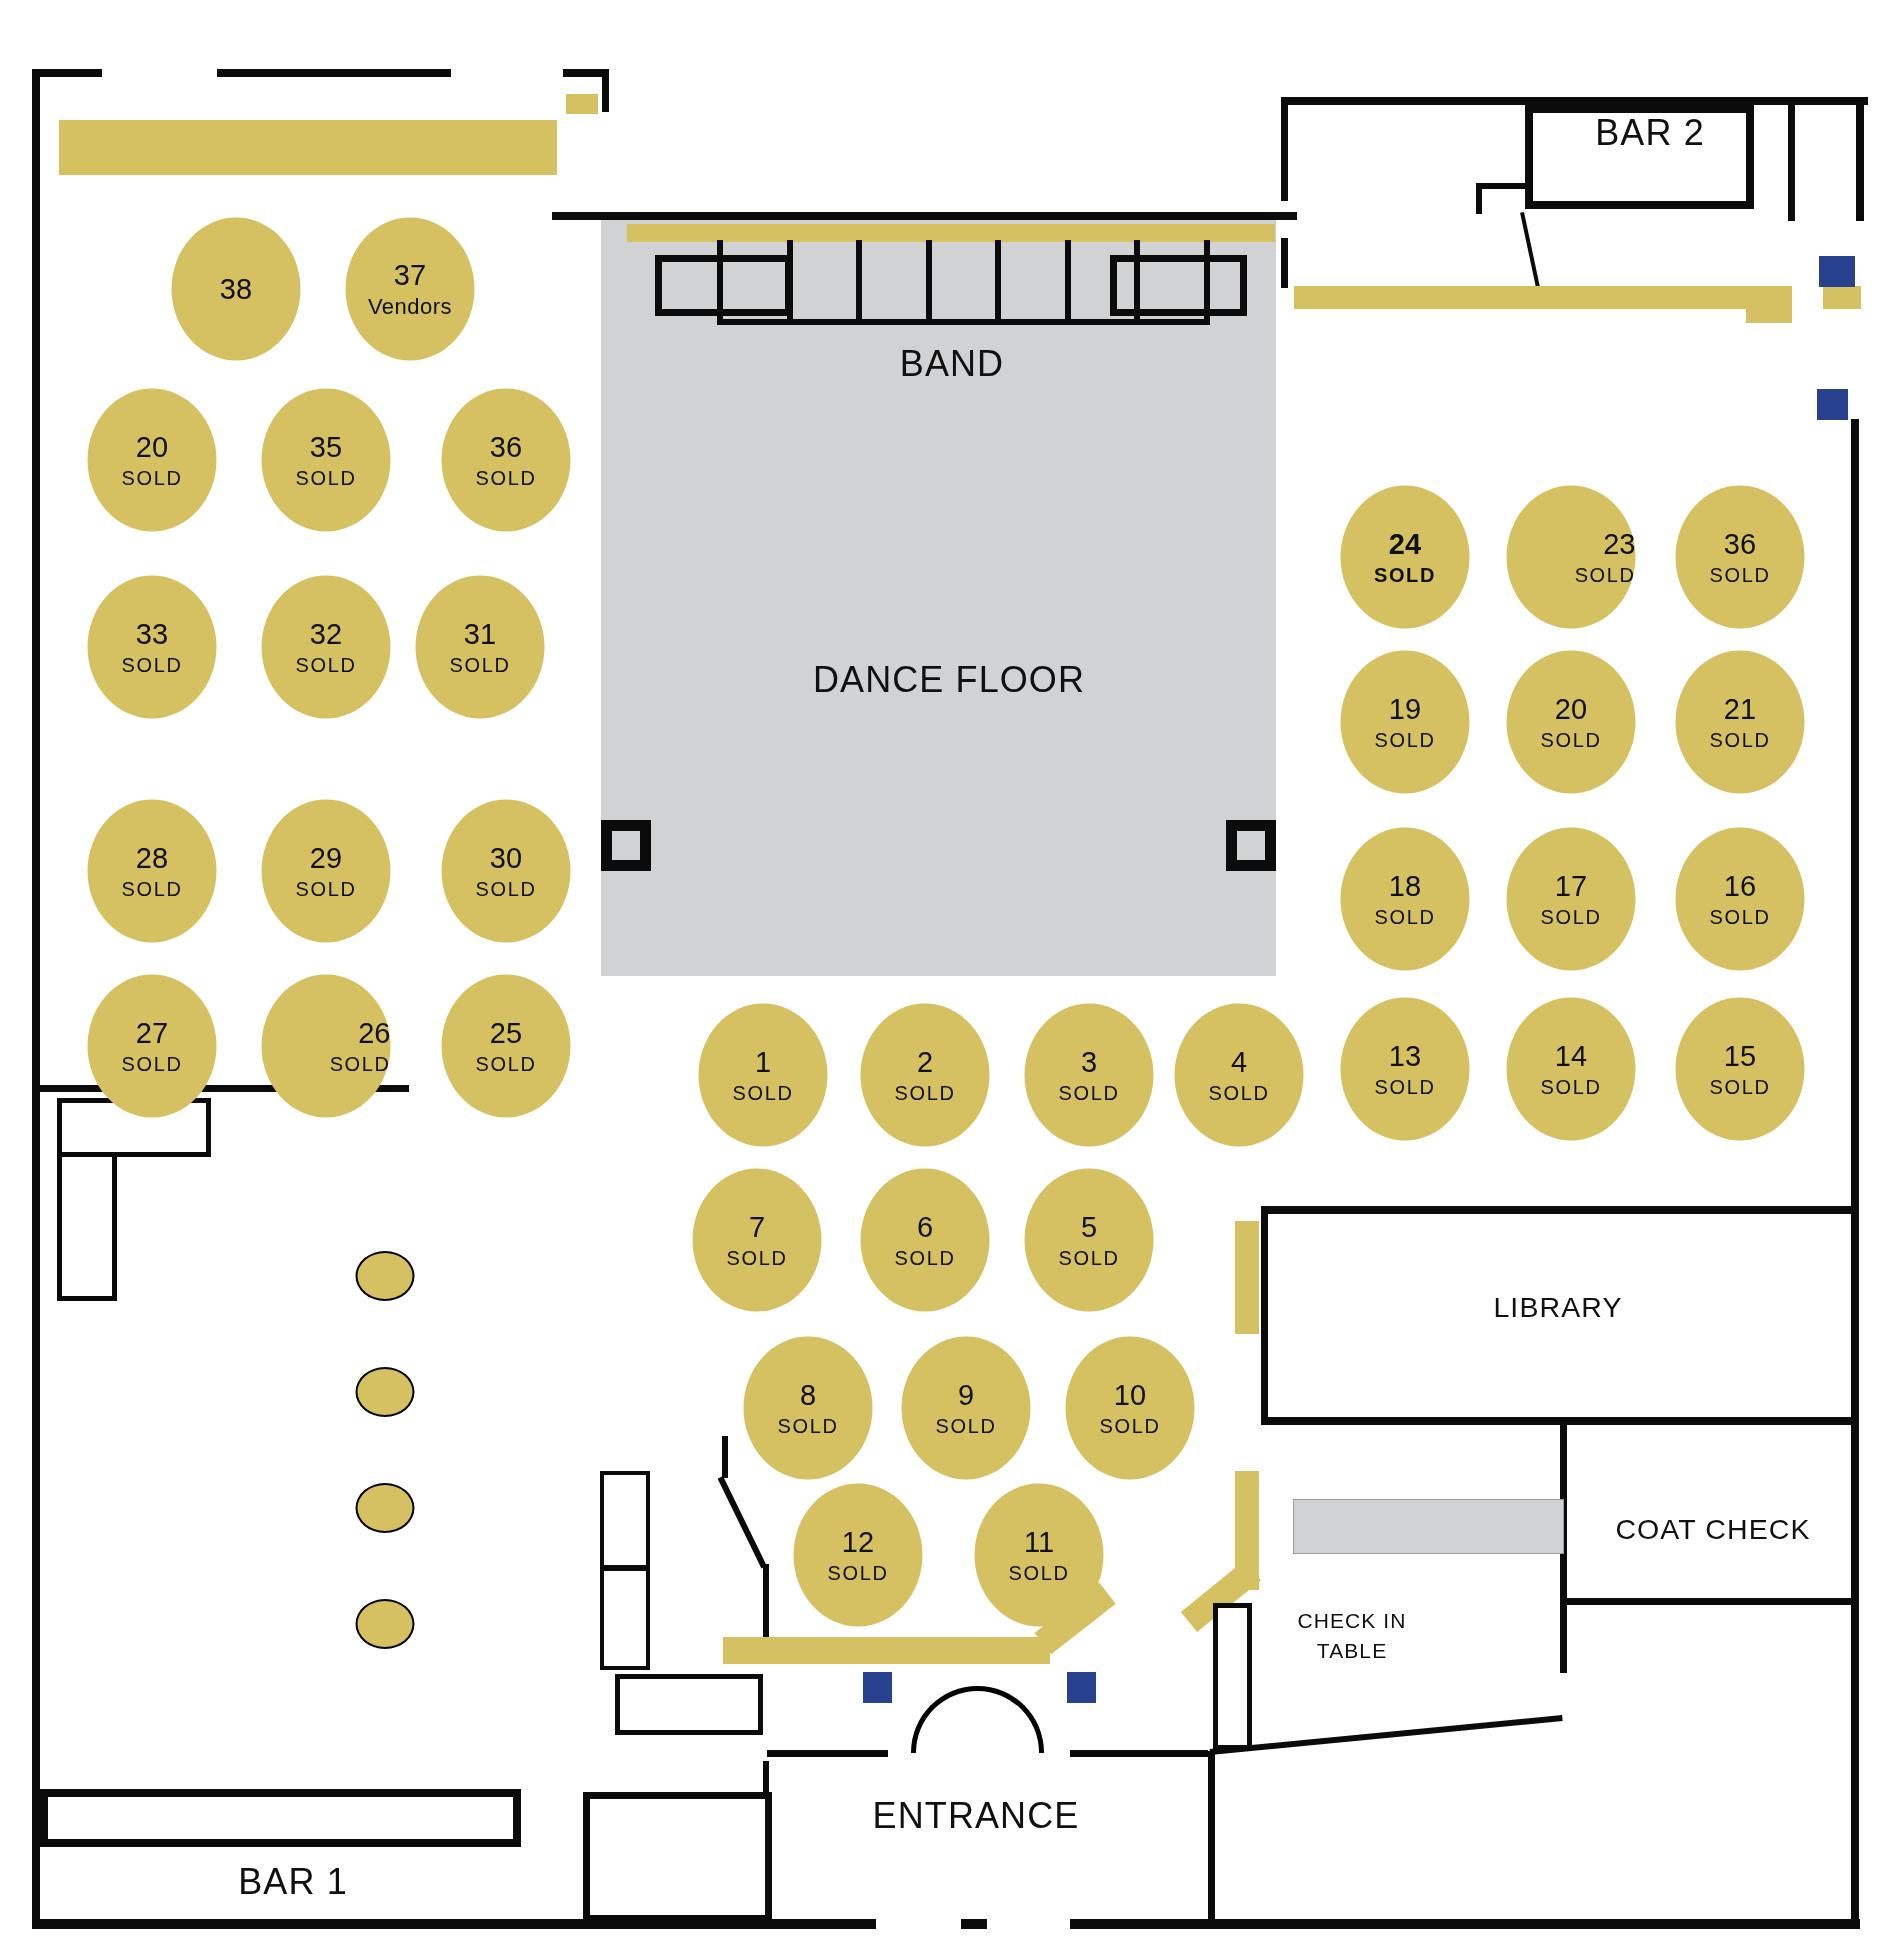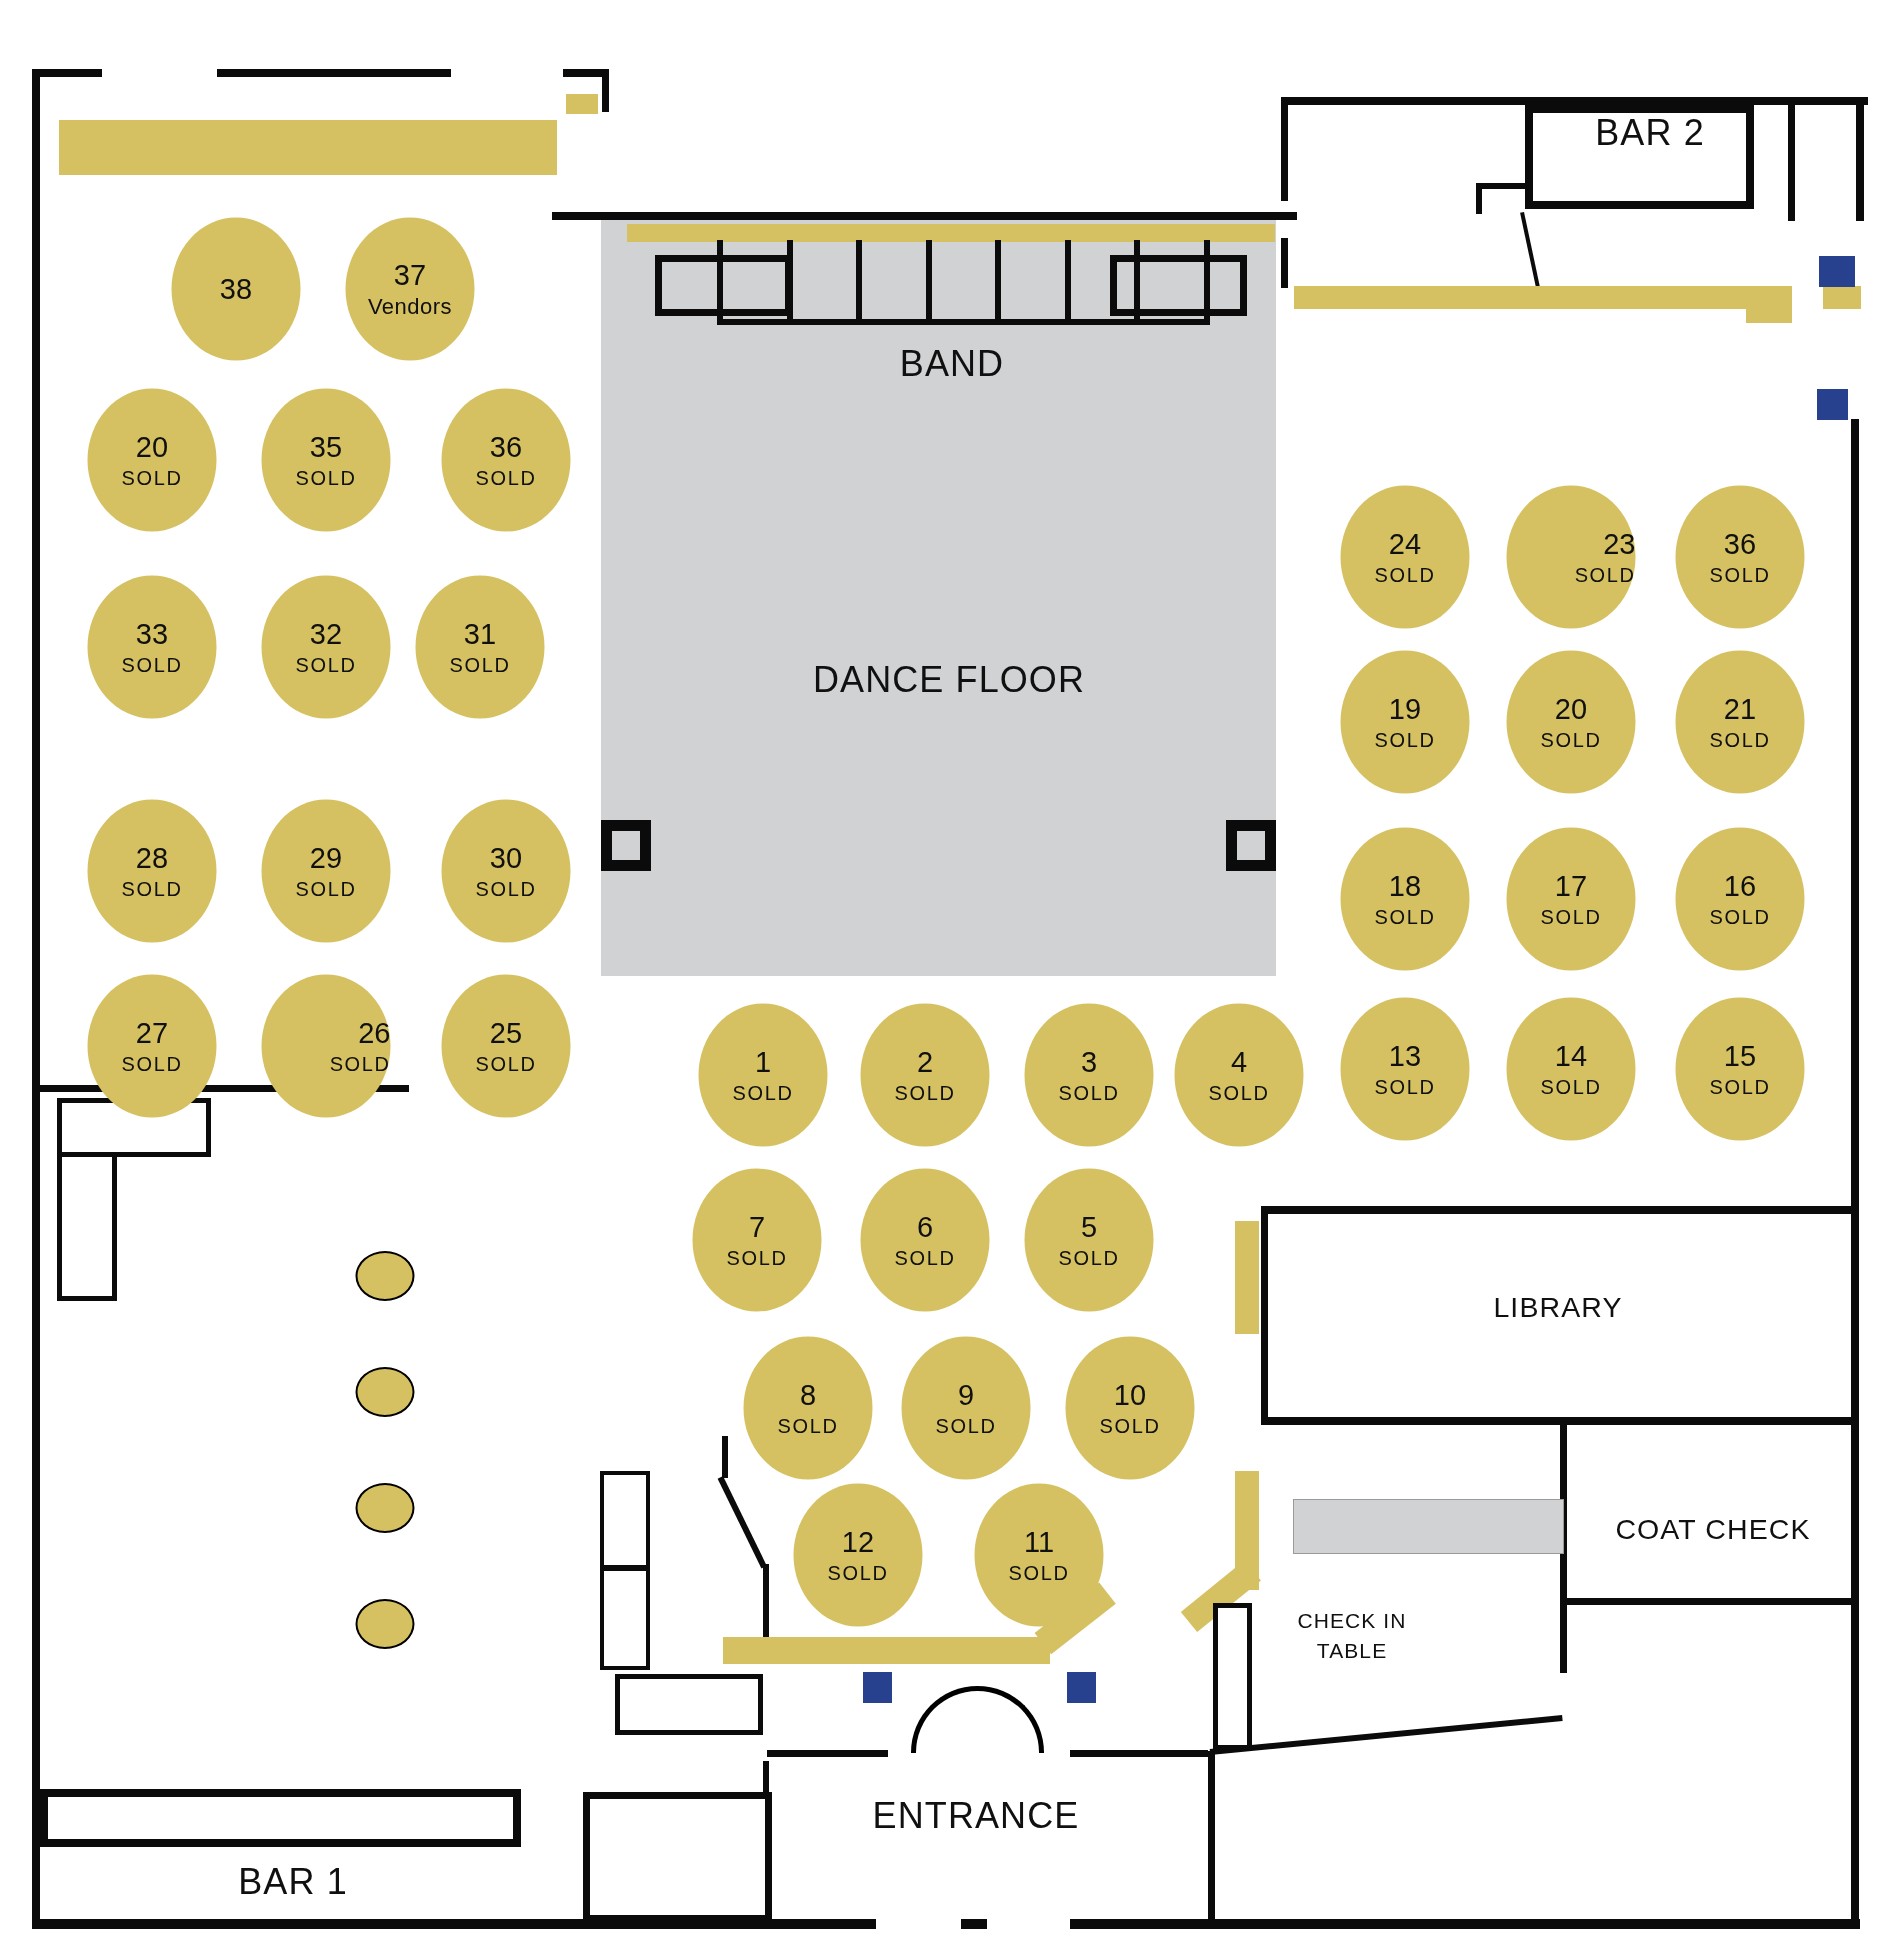--- a/index.html
+++ b/index.html
@@ -220,21 +220,21 @@
         <div class="t-status">SOLD</div>
       </div>
       <div class="table-circle" style="left: 1740px; top: 557px;">
         <div class="t-num">36</div>
         <div class="t-status">SOLD</div>
       </div>
       <div class="table-circle" style="left: 1571px; top: 557px; align-items: flex-end;">
         <div class="t-num">23</div>
         <div class="t-status">SOLD</div>
       </div>
-      <div class="table-circle" style="left: 1405px; top: 557px;">
+      <div class="table-circle" style="left: 1405px; top: 557px; font-weight: bold;">
         <div class="t-num">24</div>
         <div class="t-status">SOLD</div>
       </div>
       <div class="table-circle" style="left: 506px; top: 1046px; align-items: center;">
         <div class="t-num">25</div>
         <div class="t-status">SOLD</div>
       </div>
       <div class="table-circle" style="left: 326px; top: 1046px; align-items: flex-end;">
         <div class="t-num">26</div>
         <div class="t-status">SOLD</div>

